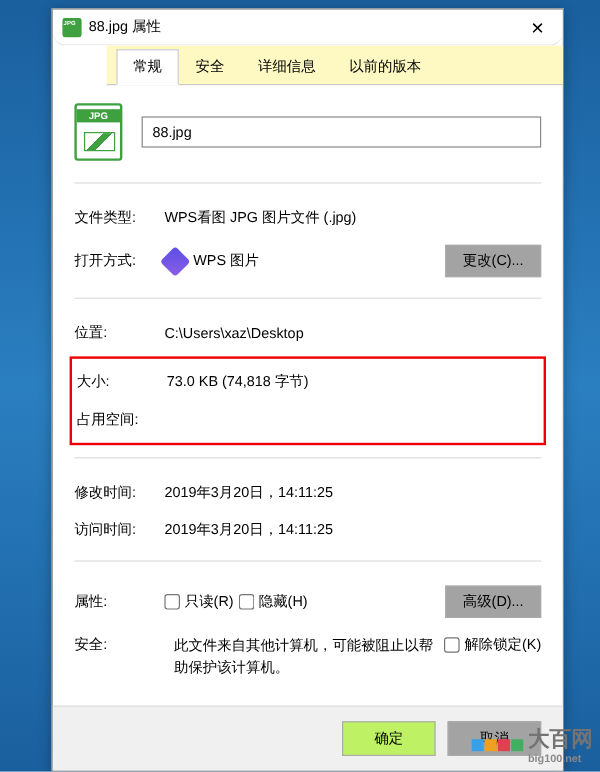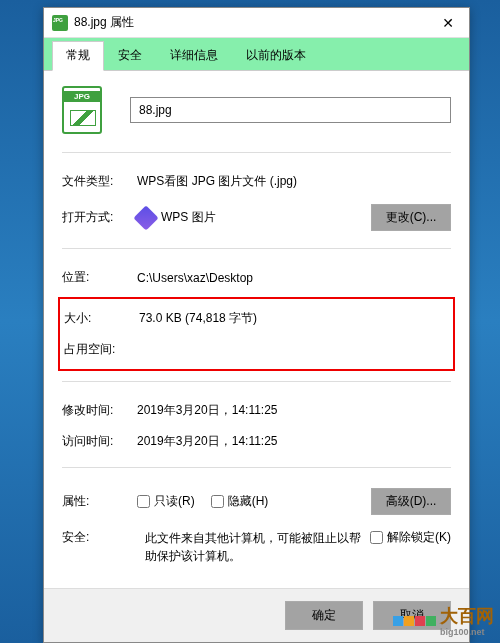--- a/index.html
+++ b/index.html
@@ -21,20 +21,21 @@
   background: #fff;
   border: 1px solid #888;
   box-shadow: 0 2px 10px rgba(0,0,0,0.3);
 }
 .titlebar {
   height: 30px;
   display: flex;
   align-items: center;
   padding: 0 0 0 8px;
   border-bottom: 1px solid #e0e0e0;
+  border-radius: 11px;
 }
 .titlebar-icon {
   width: 16px;
   height: 16px;
   margin-right: 6px;
   background: #3fa03f;
   border-radius: 2px;
   position: relative;
 }
 .titlebar-icon::after {
@@ -52,42 +53,43 @@
   height: 30px;
   display: flex;
   align-items: center;
   justify-content: center;
   font-size: 14px;
   cursor: pointer;
 }
 .tabs {
   display: flex;
   padding: 3px 8px 0 8px;
-  background: #86efac;
+  background: #fef9c3;
   border-bottom: 1px solid #ccc;
+  margin-left: 45px;
 }
 .tab {
   padding: 5px 13px;
   font-size: 12px;
   cursor: pointer;
   border: 1px solid transparent;
 }
 .tab.active {
   border: 1px solid #ccc;
   border-bottom: 1px solid #fff;
   margin-bottom: -1px;
   background: #fff;
 }
 .content {
   padding: 15px 18px 10px 18px;
 }
 .icon-row {
   display: flex;
   align-items: center;
-  gap: 28px;
+  gap: 16px;
   margin-bottom: 18px;
   justify-content: center;
 }
 .file-icon {
   width: 40px;
   height: 48px;
   border: 2px solid #3fa03f;
   border-radius: 3px;
   position: relative;
   background: #fff;
@@ -148,51 +150,51 @@
   min-width: 80px;
 }
 .opens-with { display: flex; align-items: center; gap: 6px; }
 .wps-icon {
   width: 18px;
   height: 18px;
   background: linear-gradient(135deg, #5b4ee6, #8b5ee6);
   border-radius: 3px;
   transform: rotate(45deg);
 }
-.checkbox-group { display: flex; gap: 16px; align-items: center; }
+.checkbox-group { display: flex; gap: 4px; align-items: center; }
 .chk { display: flex; align-items: center; gap: 4px; }
 .chk input { width: 13px; height: 13px; }
 .security-row { display: flex; gap: 8px; align-items: flex-start; }
 .security-text { flex: 1; line-height: 1.5; }
 .button-bar {
   position: absolute;
   bottom: 0;
   left: 0;
   right: 0;
   padding: 12px 18px;
   display: flex;
   gap: 10px;
   justify-content: flex-end;
   background: #f0f0f0;
   border-top: 1px solid #ddd;
 }
 .button-bar .btn { min-width: 78px; padding: 5px 12px; }
-.btn.primary { background: #a3a3a3; }
+.btn.primary { background: #bef264; }
 .watermark {
   position: absolute;
   right: 6px;
   bottom: 6px;
   display: flex;
   align-items: center;
   gap: 4px;
   font-weight: bold;
 }
 .wm-logo { display: flex; gap: 1px; }
 .wm-sq { width: 10px; height: 10px; }
-.wm-text { font-size: 18px; color: #a16207; }
+.wm-text { font-size: 18px; color: #737373; }
 .wm-sub { font-size: 9px; color: #888; display: block; line-height: 1; }
 </style>
 </head>
 <body>
 
 <div class="dialog">
   <div class="titlebar">
     <div class="titlebar-icon"></div>
     <div class="titlebar-text">88.jpg 属性</div>
     <div class="titlebar-close">✕</div>

